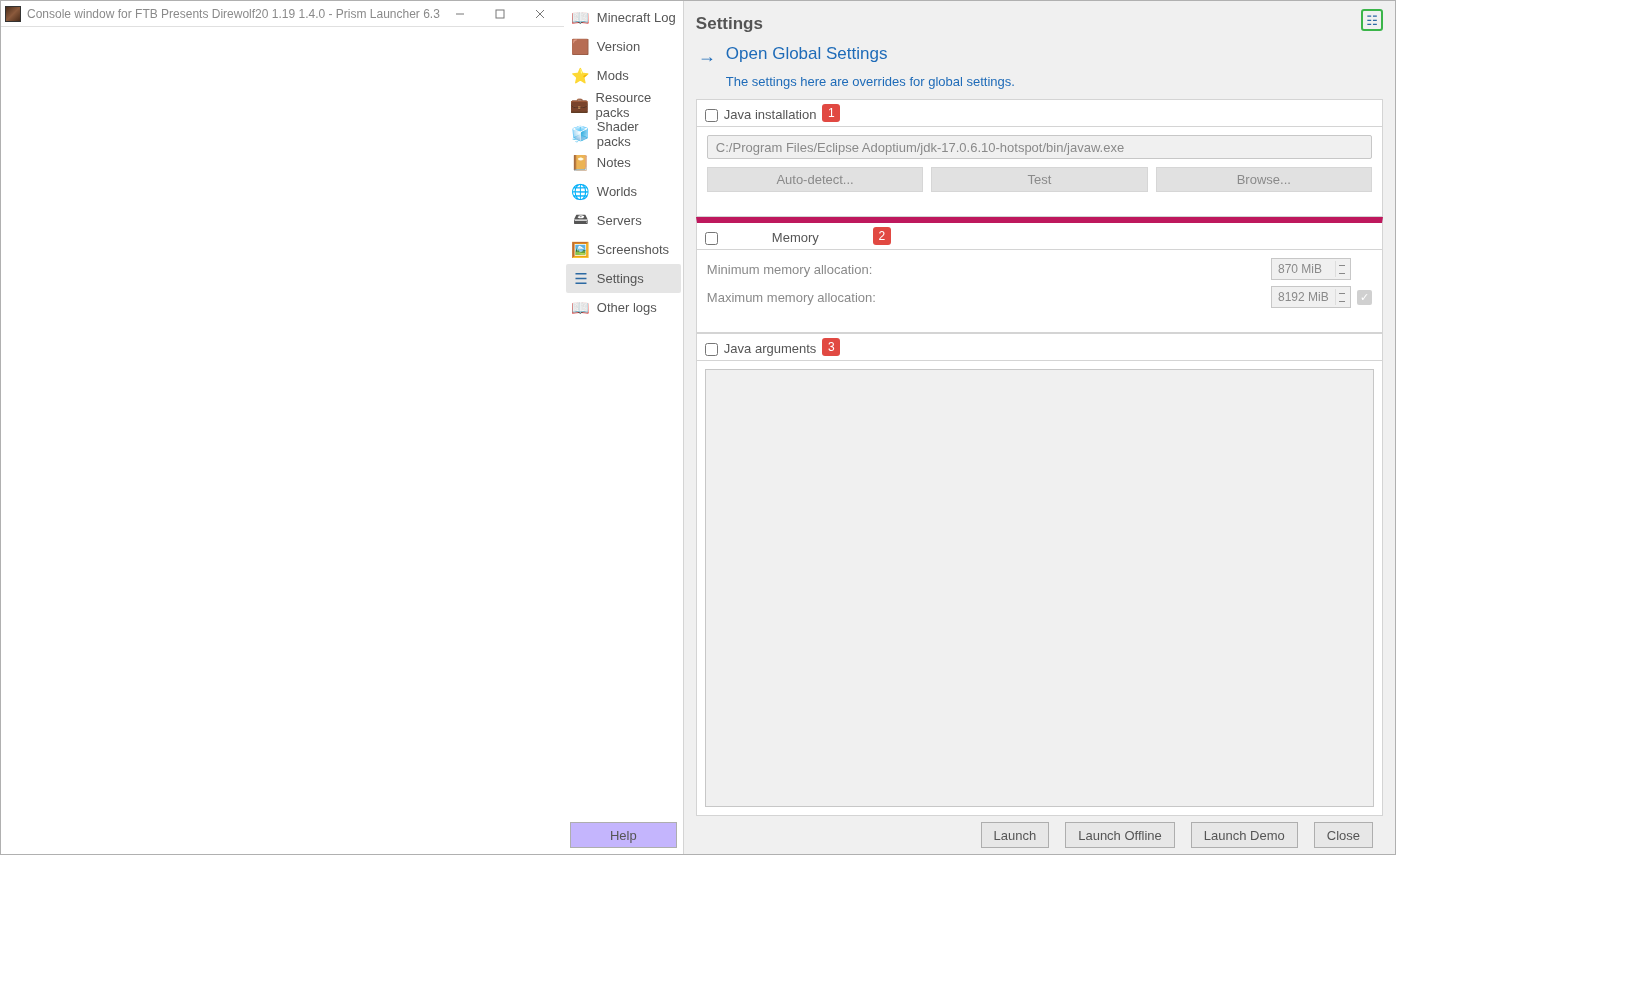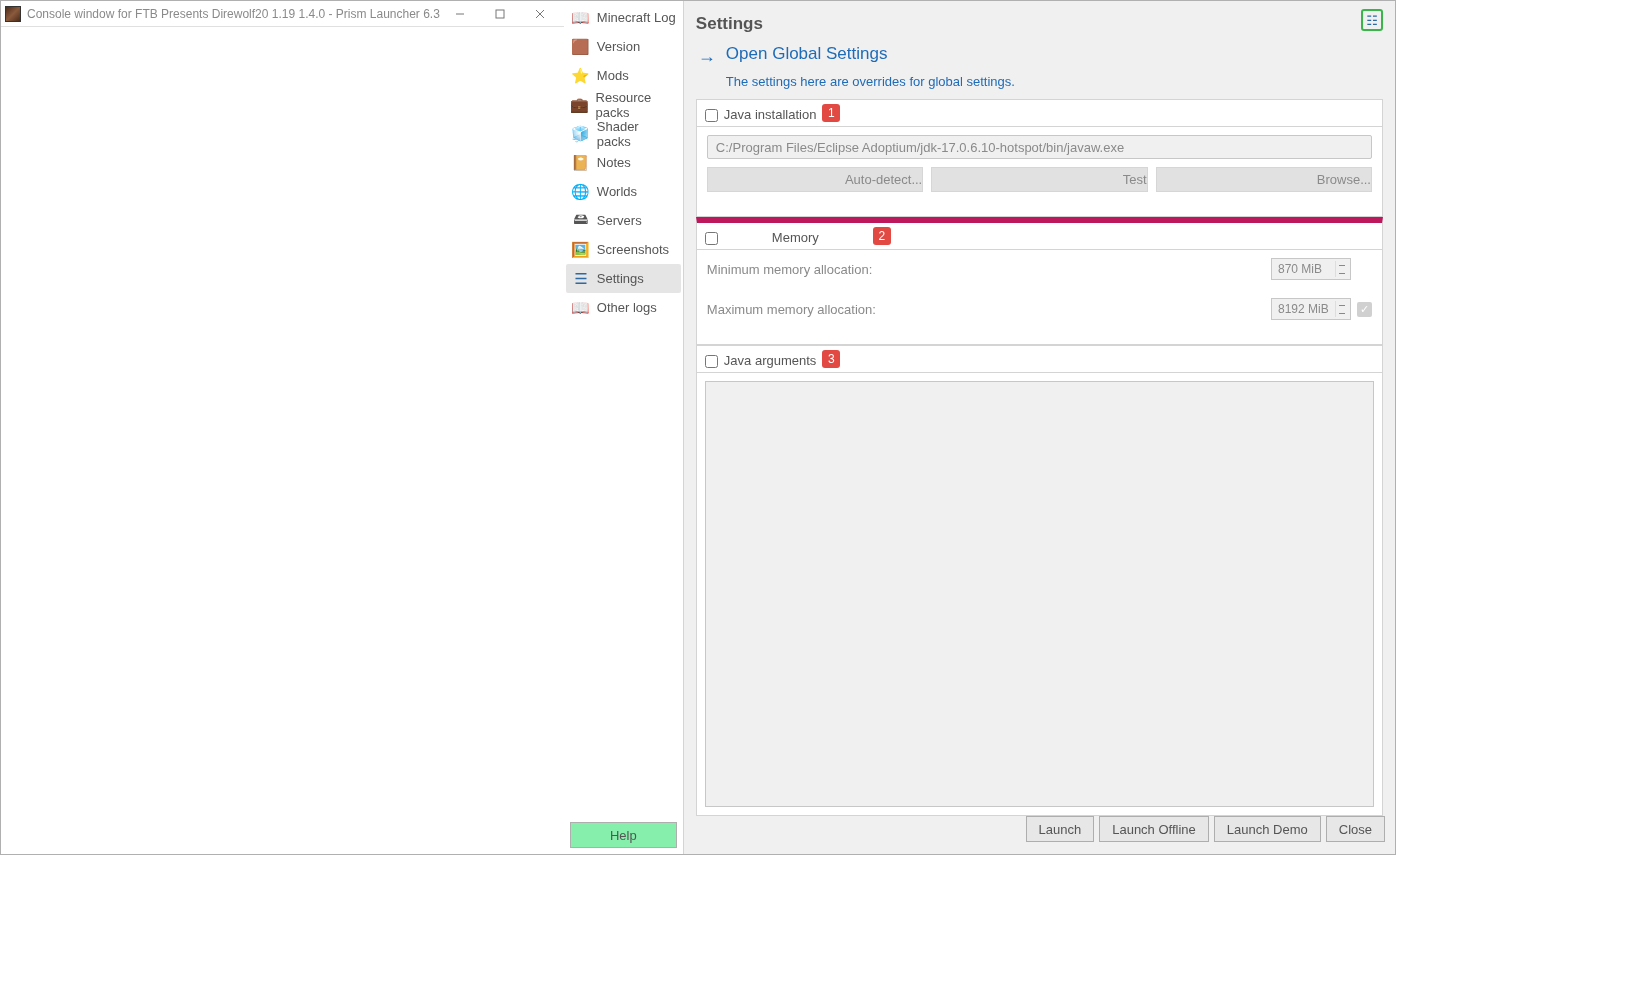--- a/index.html
+++ b/index.html
@@ -61,21 +61,21 @@
   width:20px; height:20px; margin-right:6px;
   display:flex; align-items:center; justify-content:center;
   font-size:15px;
 }
 .side-item span.label { font-size:13px; }
 .sidebar-spacer { flex:1; }
 .help-btn {
   margin: 0 4px 4px 4px;
   height: 26px;
   border:1px solid #aeaeae;
-  background:#86efac;
+  background:#c4b5fd;
   display:flex; align-items:center; justify-content:center;
   font-size:13px; color:#555;text-align:right;
 }
 
 .content {
   flex:1; display:flex; flex-direction:column;
   background:#f0f0f0;
   min-width:0;
 }
 .content-inner { padding:8px 12px 0 12px; flex:1; display:flex; flex-direction:column; min-height:0; }
@@ -139,27 +139,27 @@
   padding:0 8px;
   font-size:13px; color:#8a8a8a;
   border-radius:2px;
 }
 .btn-row { display:flex; gap:8px; margin-top:8px; }
 .big-btn {
   flex:1; height:25px;
   background:#e1e1e1;
   border:1px solid #d6d6d6;
   color:#8a8a8a;
-  display:flex; align-items:center; justify-content:flex-end;
+  display:flex; align-items:center; justify-content:center;
   font-size:13px;
 }
 .check-row { display:flex; align-items:center; margin-top:8px; }
 .check-row input { width:13px; height:13px; margin-right:6px; opacity:0.5; }
 .check-row span { color:#8a8a8a; }
-.mem-row { display:flex; align-items:center; margin-bottom:18px; }
+.mem-row { display:flex; align-items:center; margin-bottom:6px; }
 .mem-row .mem-label { color:#8a8a8a; flex:0 0 auto; }
 .mem-row .spacer { flex:1; }
 .spin {
   width:80px; height:22px;
   border:1px solid #c7c7c7;
   background:#f0f0f0;
   color:#8a8a8a;
   padding:0 18px 0 6px;
   font-size:12px;
   position:relative;
@@ -198,22 +198,22 @@
   color:#fff;
   width:18px; height:18px;
   border-radius:3px;
   display:inline-flex; align-items:center; justify-content:center;
   font-size:12px;
   margin-left:6px;
 }
 
 .footer {
   height:38px;
-  display:flex; align-items:flex-start; justify-content:flex-end;
-  padding:0 10px; gap:5px;
+  display:flex; align-items:center; justify-content:flex-end;
+  padding:0 22px; gap:16px;
   border-top:0;
   background:#f0f0f0;
 }
 .foot-btn {
   height:26px; padding:0 12px;
   border:1px solid #aeaeae;
   background:#e7e7e7;
   display:flex; align-items:center; justify-content:center;
   font-size:13px; color:#555;
 }

